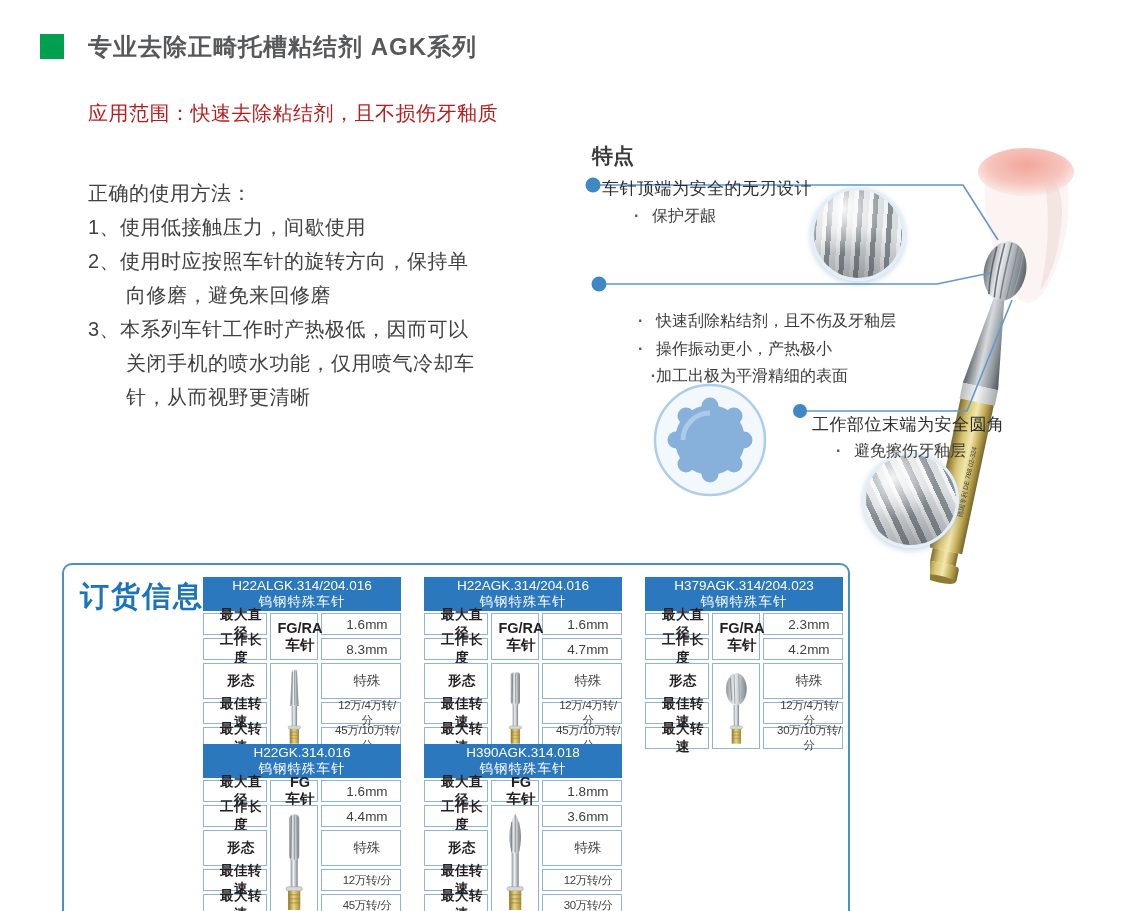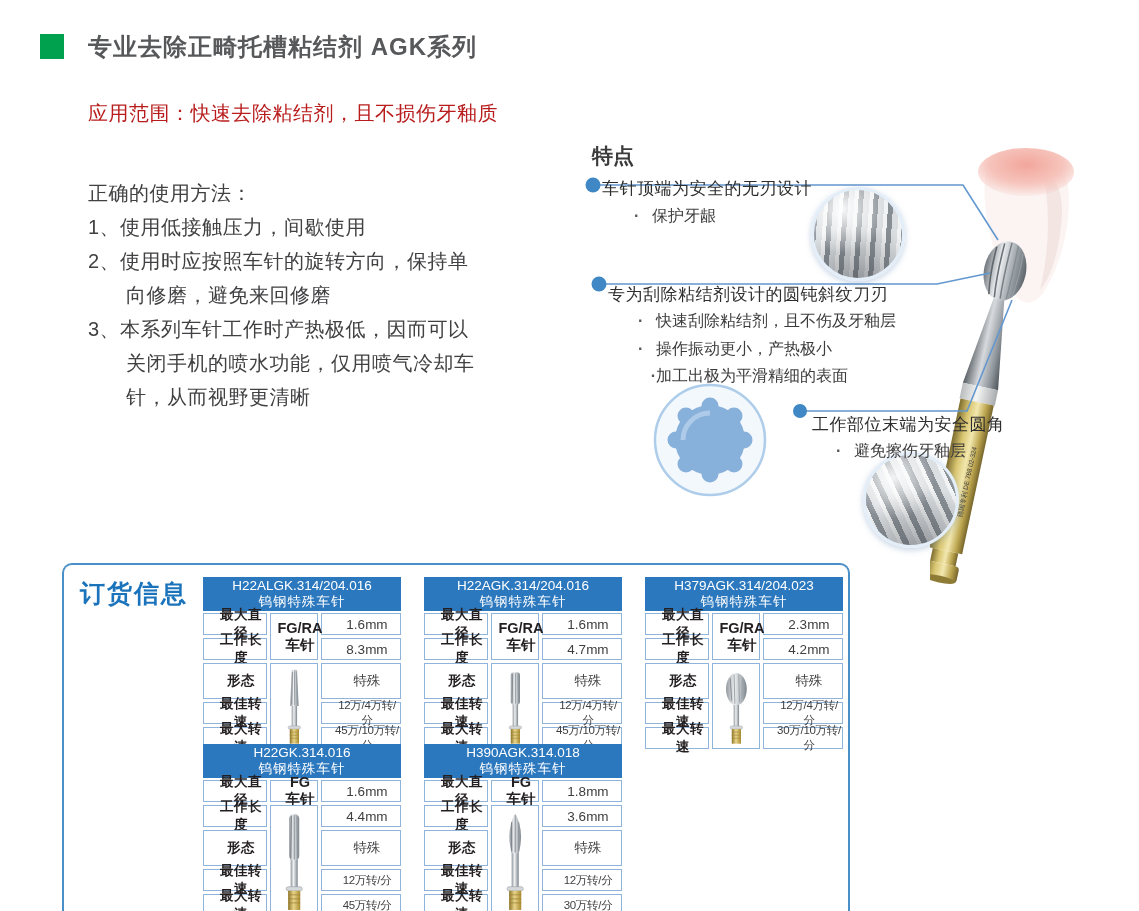--- a/index.html
+++ b/index.html
@@ -45,21 +45,21 @@
       repeating-linear-gradient(65deg,#8a9197 0 6px,#dcdfe2 6px 13px,#f2f3f4 13px 17px);}
 
   .overlay-svg,.cross-svg,.illus-svg{position:absolute;pointer-events:none;}
   .overlay-svg{left:580px;top:130px;}
   .cross-svg{left:651px;top:381px;}
   .illus-svg{left:930px;top:130px;}
 
   
   .order-box{position:absolute;left:62px;top:563px;width:784px;height:360px;
              border:2.5px solid #4A8FC7;border-bottom:none;border-radius:10px 10px 0 0;background:#fff;}
-  .order-heading{position:absolute;left:80px;top:577px;font-size:25px;font-weight:bold;color:#1A73BB;letter-spacing:2px;}
+  .order-heading{position:absolute;left:80px;top:577px;font-size:29px;font-weight:bold;color:#1A73BB;letter-spacing:2px;}
 
   .ptable{position:absolute;width:198px;}
   .t1{left:203px;top:577px;} .t2{left:424px;top:577px;} .t3{left:645px;top:577px;}
   .t4{left:203px;top:744px;} .t5{left:424px;top:744px;}
   .thead{width:198px;height:34px;background:#2C78BE;color:#fff;text-align:center;
          display:flex;flex-direction:column;justify-content:center;line-height:16px;}
   .thead .code{font-size:13.5px;}
   .thead .sub{font-size:13.5px;letter-spacing:1px;}
   .tgrid{margin-top:2px;display:grid;grid-template-columns:64px 48px 80px;
          grid-template-rows:22px 22px 36px 22px 22px;gap:3px;}
@@ -175,21 +175,20 @@
   </svg>
 
   <div class="inset inset1"></div>
   <div class="inset inset3"></div>
 
   <div class="feat-heading">特点</div>
 
   <div class="callout-title ct1">车针顶端为安全的无刃设计</div>
   <div class="callout-bullet cb1"><span class="dot">·</span><span>保护牙龈</span></div>
 
-  <div class="callout-title ct2">专为刮除粘结剂设计的圆钝斜纹刀刃</div>
   <div class="callout-bullet cb2a"><span class="dot">·</span><span>快速刮除粘结剂，且不伤及牙釉层</span></div>
   <div class="callout-bullet cb2b"><span class="dot">·</span><span>操作振动更小，产热极小</span></div>
   <div class="callout-bullet cb2c"><span class="dot">·</span><span>加工出极为平滑精细的表面</span></div>
 
   <div class="callout-title ct3">工作部位末端为安全圆角</div>
   <div class="callout-bullet cb3"><span class="dot">·</span><span>避免擦伤牙釉层</span></div>
 
   <div class="order-box"></div>
   <div class="order-heading">订货信息</div>
 

